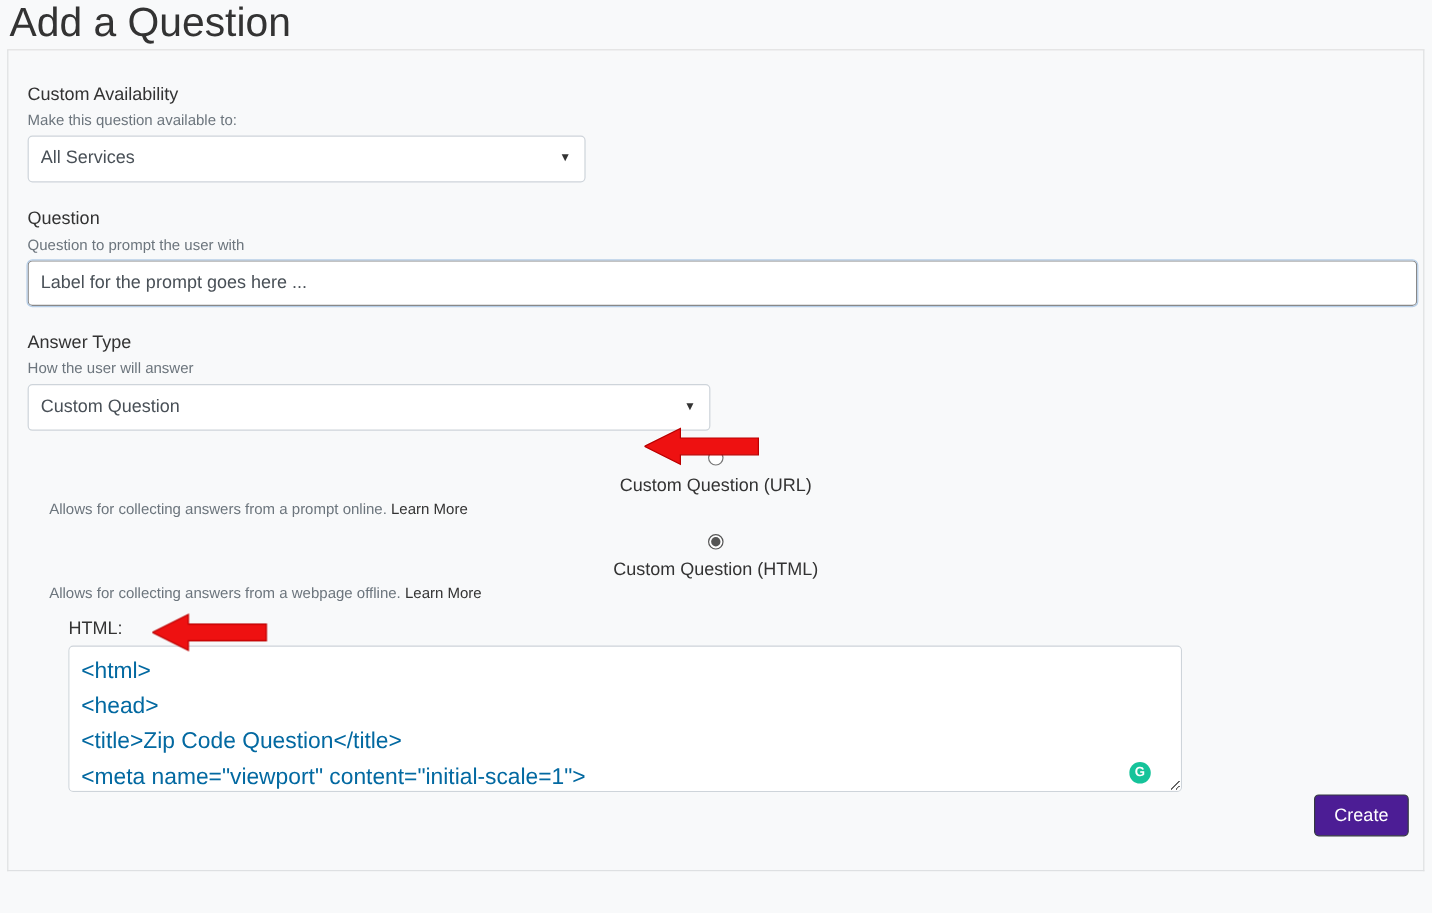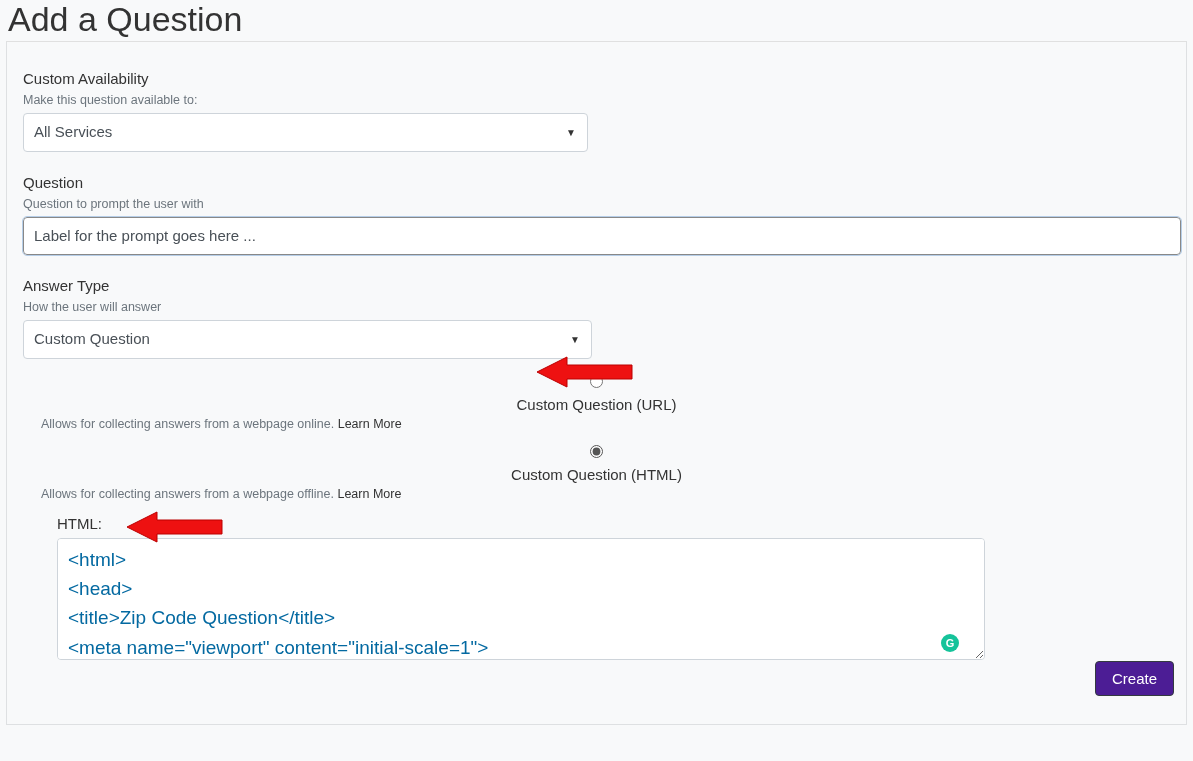--- a/index.html
+++ b/index.html
@@ -68,21 +68,21 @@
   .select-wrap::after {
     content: "▼";
     font-size: 10px;
     color: #333;
     position: absolute;
     right: 12px;
     top: 50%;
     transform: translateY(-50%);
     pointer-events: none;
   }
-  .select-wrap.sm { width: 565px; }
+  .select-wrap.sm { width: 465px; }
   .select-wrap.md { width: 569px; }
   input.question-input {
     width: 1158px;
     border: 1px solid #888;
     outline: 1px solid #b6cee8;
     background: #fff;
   }
   .radio-row {
     display: flex;
     align-items: center;
@@ -198,21 +198,21 @@
         </select>
       </div>
     </div>
 
     <div>
       <label class="radio-row">
         <input type="radio" name="customMode" style="">
         <span class="radio-label">Custom Question (URL)</span>
       </label>
       <div class="radio-help">
-        <span>Allows for collecting answers from a webpage online.</span>
+        <span>Allows for collecting answers from a prompt online.</span>
         <span class="learn-more">Learn More</span>
       </div>
     </div>
 
     <div>
       <label class="radio-row">
         <input type="radio" name="customMode" checked="" style="">
         <span class="radio-label">Custom Question (HTML)</span>
       </label>
       <div class="radio-help">

